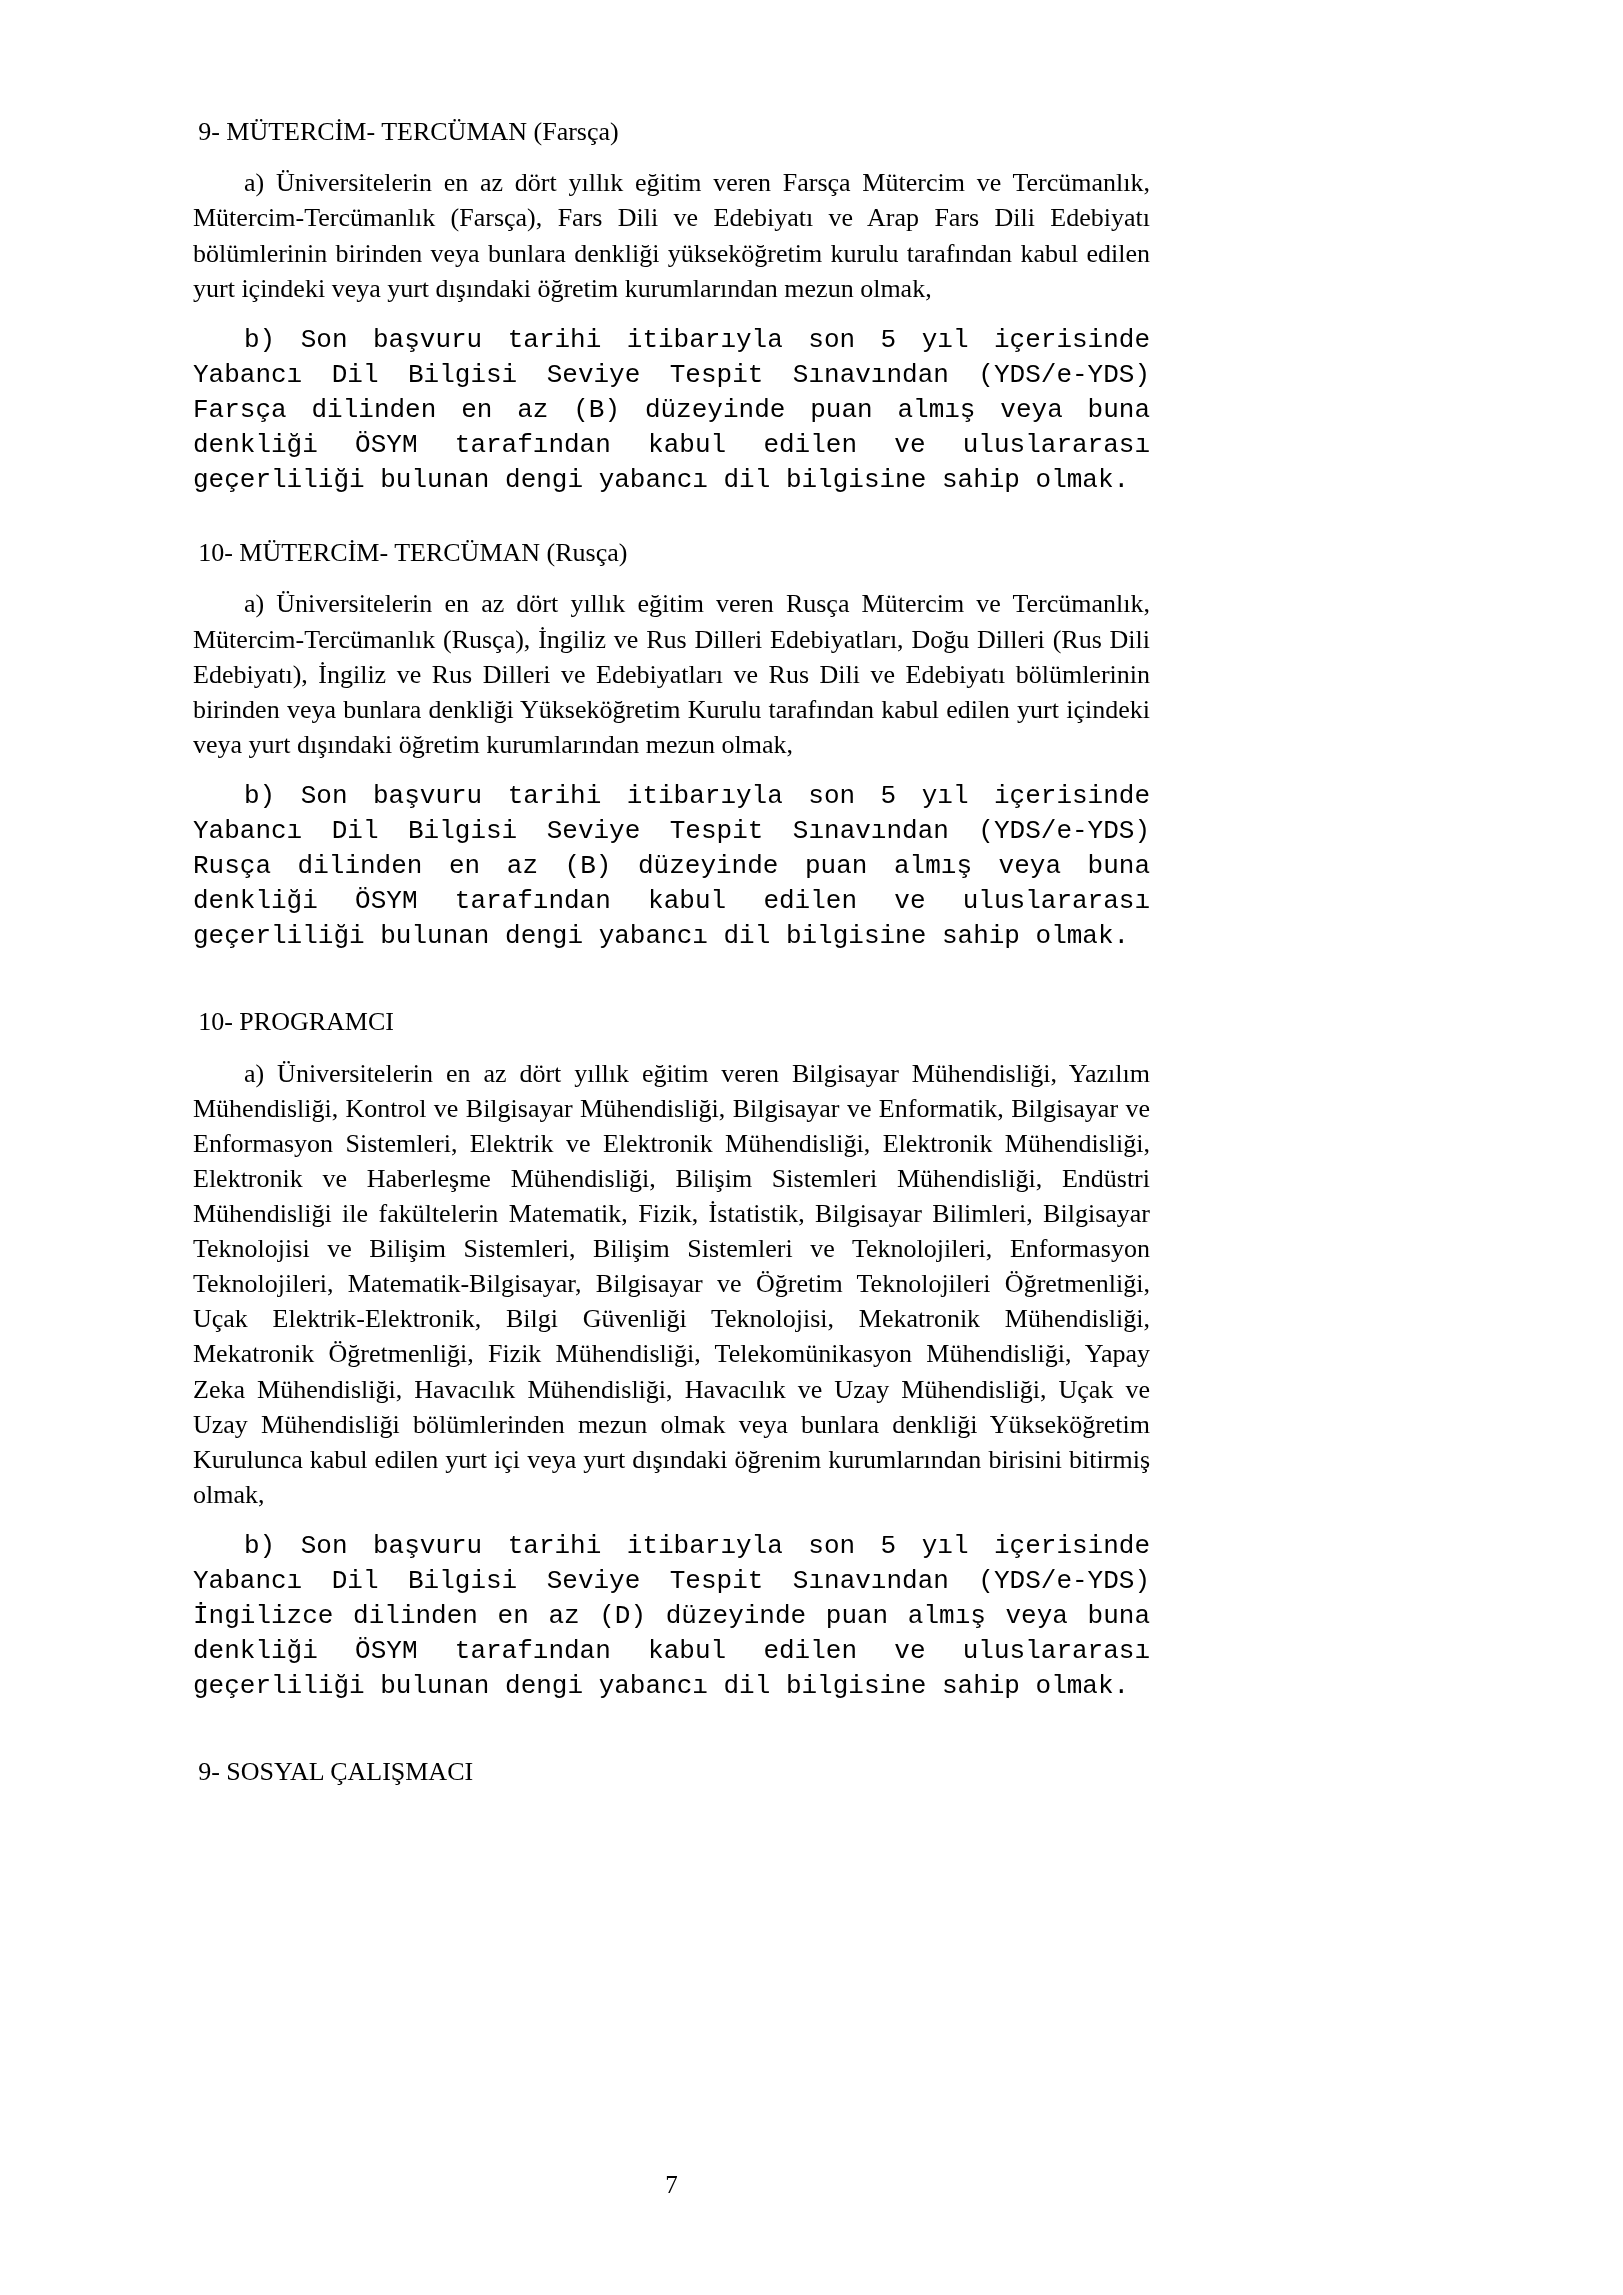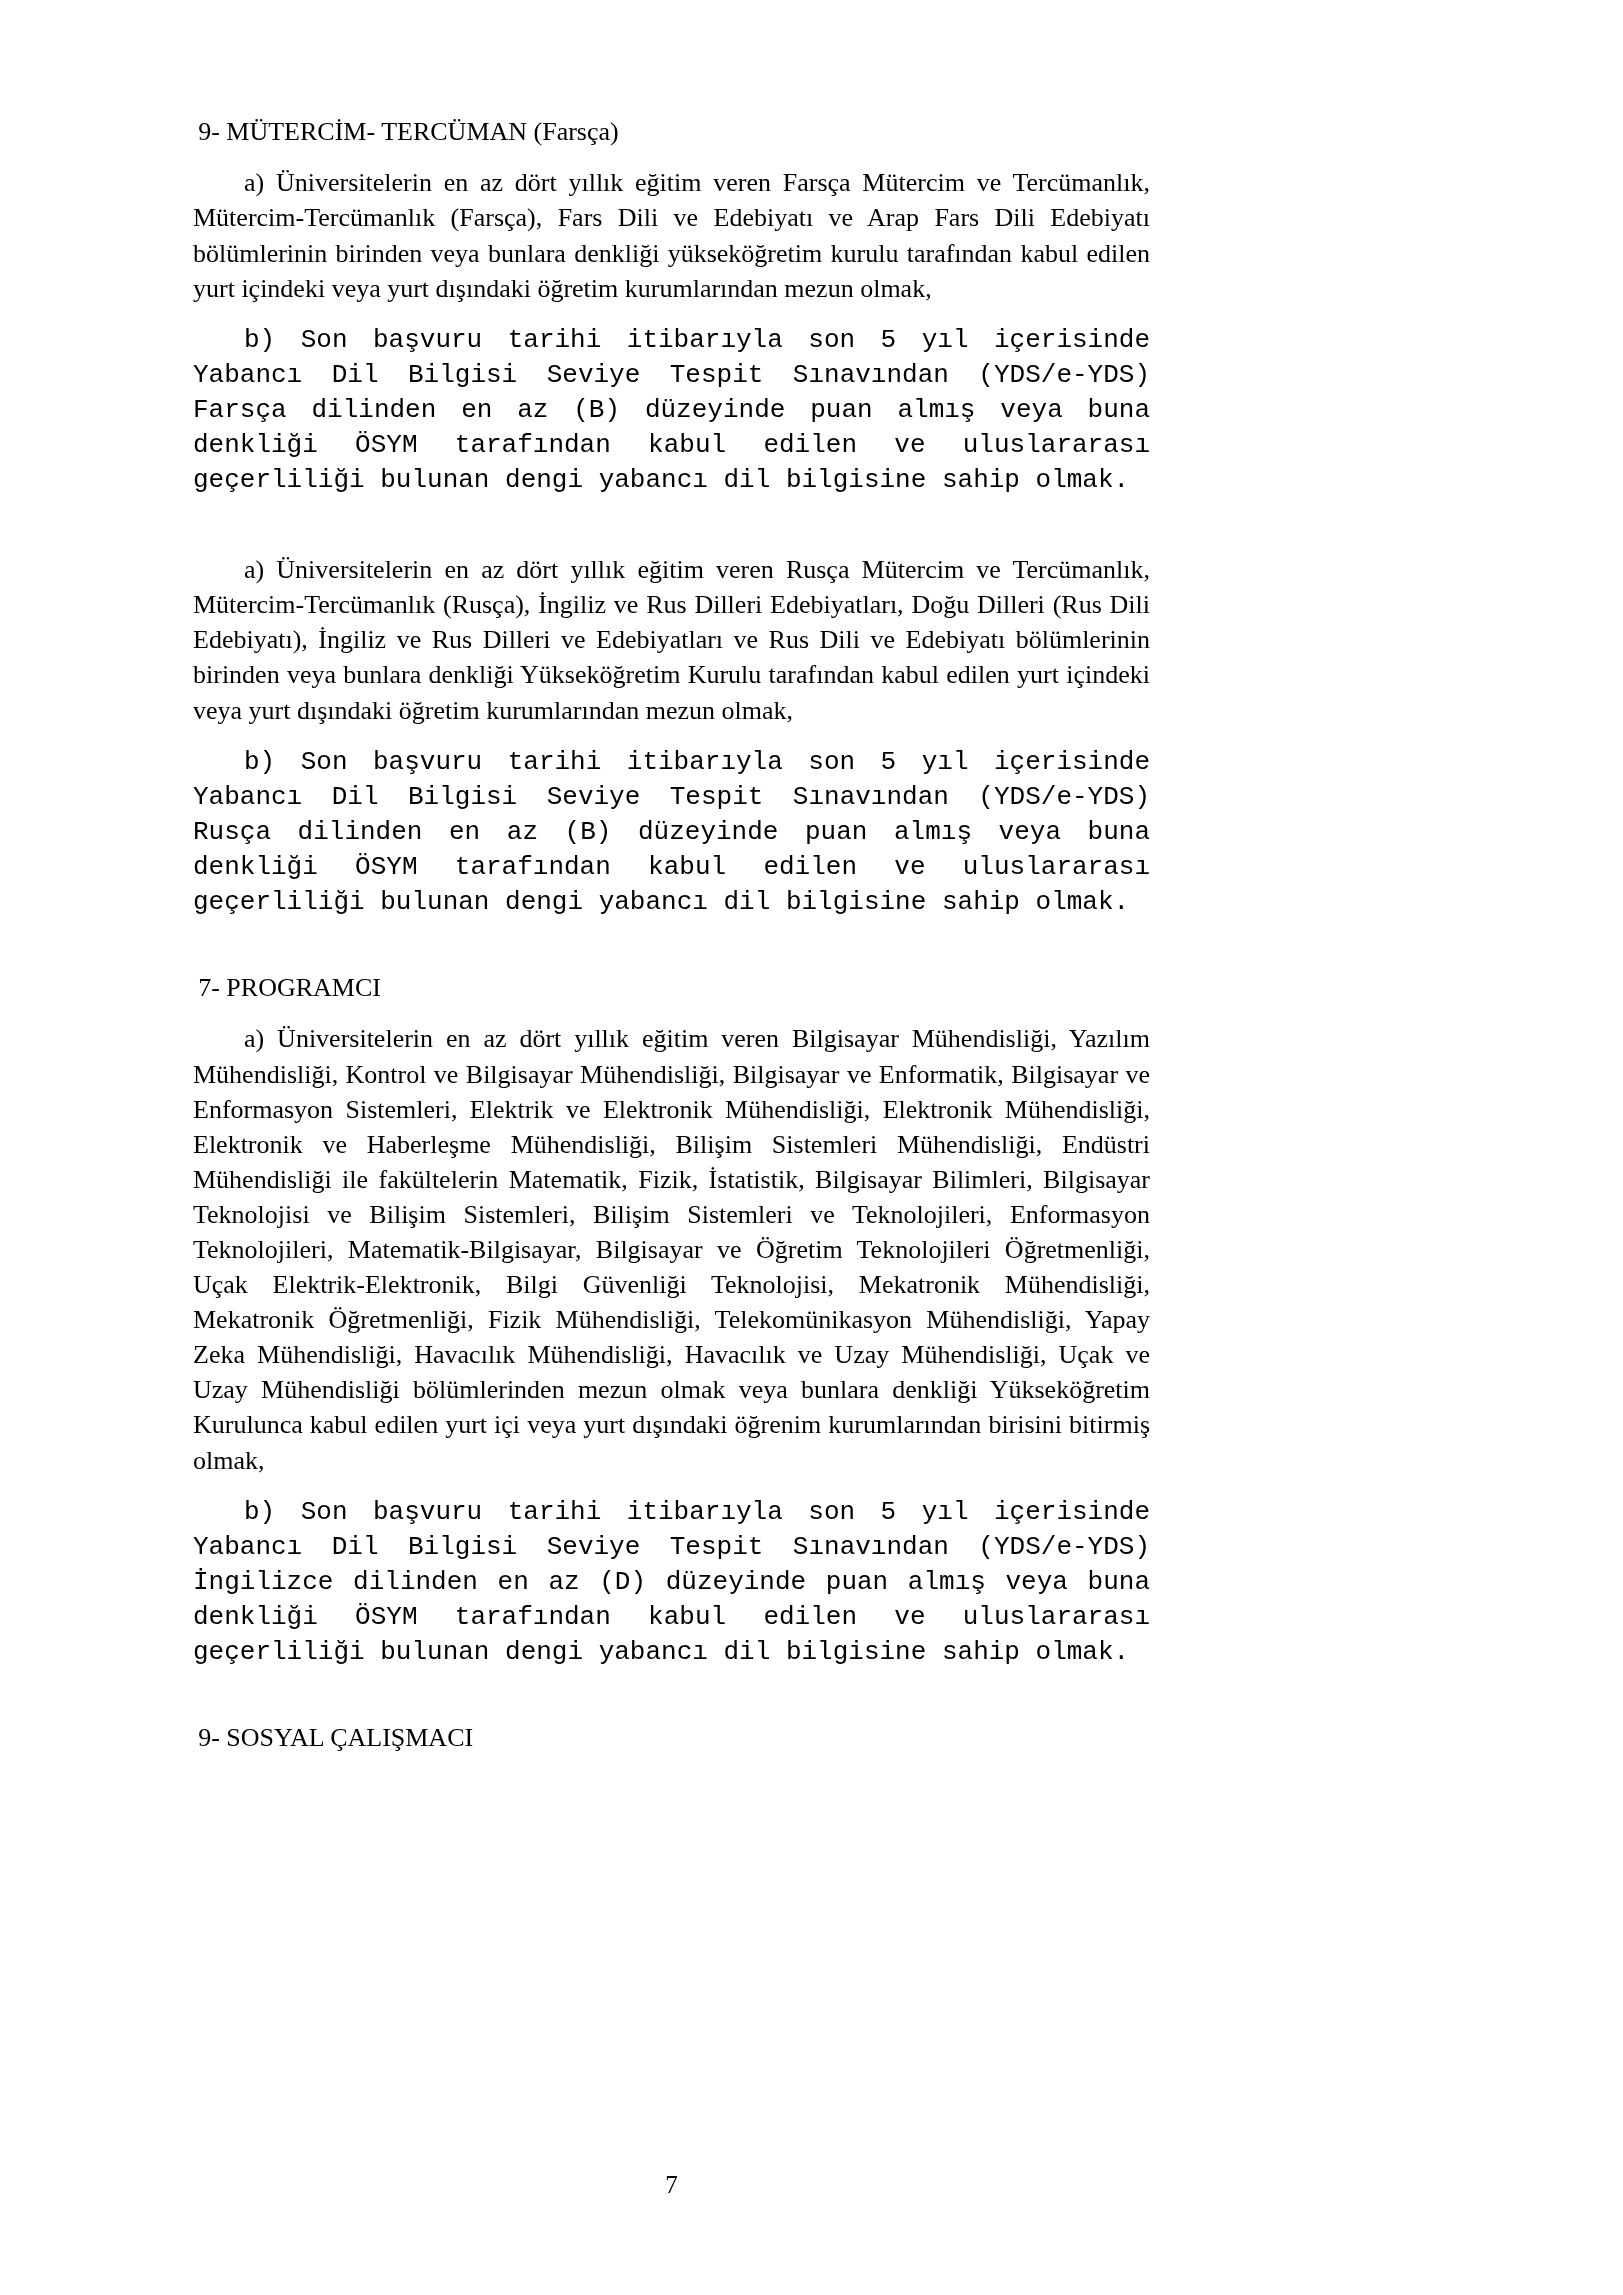--- a/index.html
+++ b/index.html
@@ -67,28 +67,29 @@
 
   <div class="section">
     <h2 class="heading">9- MÜTERCİM- TERCÜMAN (Farsça)</h2>
     <p class="para">a) Üniversitelerin en az dört yıllık eğitim veren Farsça Mütercim ve Tercümanlık, Mütercim-Tercümanlık (Farsça), Fars Dili ve Edebiyatı ve Arap Fars Dili Edebiyatı bölümlerinin birinden veya bunlara denkliği yükseköğretim kurulu tarafından kabul edilen yurt içindeki veya yurt dışındaki öğretim kurumlarından mezun olmak,</p>
     <p class="para last">b) Son başvuru tarihi itibarıyla son 5 yıl içerisinde Yabancı Dil Bilgisi Seviye Tespit Sınavından (YDS/e-YDS) Farsça dilinden en az (B) düzeyinde puan almış veya buna denkliği ÖSYM tarafından kabul edilen ve uluslararası geçerliliği bulunan dengi yabancı dil bilgisine sahip olmak.</p>
   </div>
 
   <div class="gap-lg"></div>
 
   <div class="section">
+    <h2 class="heading">10- MÜTERCİM- TERCÜMAN (Rusça)</h2>
     <p class="para">a) Üniversitelerin en az dört yıllık eğitim veren Rusça Mütercim ve Tercümanlık, Mütercim-Tercümanlık (Rusça), İngiliz ve Rus Dilleri Edebiyatları, Doğu Dilleri (Rus Dili Edebiyatı), İngiliz ve Rus Dilleri ve Edebiyatları ve Rus Dili ve Edebiyatı bölümlerinin birinden veya bunlara denkliği Yükseköğretim Kurulu tarafından kabul edilen yurt içindeki veya yurt dışındaki öğretim kurumlarından mezun olmak,</p>
     <p class="para last">b) Son başvuru tarihi itibarıyla son 5 yıl içerisinde Yabancı Dil Bilgisi Seviye Tespit Sınavından (YDS/e-YDS) Rusça dilinden en az (B) düzeyinde puan almış veya buna denkliği ÖSYM tarafından kabul edilen ve uluslararası geçerliliği bulunan dengi yabancı dil bilgisine sahip olmak.</p>
   </div>
 
   <div class="gap-xl"></div>
 
   <div class="section">
-    <h2 class="heading">7- PROGRAMCI</h2>
+    <h2 class="heading">10- PROGRAMCI</h2>
     <p class="para">a) Üniversitelerin en az dört yıllık eğitim veren Bilgisayar Mühendisliği, Yazılım Mühendisliği, Kontrol ve Bilgisayar Mühendisliği, Bilgisayar ve Enformatik, Bilgisayar ve Enformasyon Sistemleri, Elektrik ve Elektronik Mühendisliği, Elektronik Mühendisliği, Elektronik ve Haberleşme Mühendisliği, Bilişim Sistemleri Mühendisliği, Endüstri Mühendisliği ile fakültelerin Matematik, Fizik, İstatistik, Bilgisayar Bilimleri, Bilgisayar Teknolojisi ve Bilişim Sistemleri, Bilişim Sistemleri ve Teknolojileri, Enformasyon Teknolojileri, Matematik-Bilgisayar, Bilgisayar ve Öğretim Teknolojileri Öğretmenliği, Uçak Elektrik-Elektronik, Bilgi Güvenliği Teknolojisi, Mekatronik Mühendisliği, Mekatronik Öğretmenliği, Fizik Mühendisliği, Telekomünikasyon Mühendisliği, Yapay Zeka Mühendisliği, Havacılık Mühendisliği, Havacılık ve Uzay Mühendisliği, Uçak ve Uzay Mühendisliği bölümlerinden mezun olmak veya bunlara denkliği Yükseköğretim Kurulunca kabul edilen yurt içi veya yurt dışındaki öğrenim kurumlarından birisini bitirmiş olmak,</p>
     <p class="para last">b) Son başvuru tarihi itibarıyla son 5 yıl içerisinde Yabancı Dil Bilgisi Seviye Tespit Sınavından (YDS/e-YDS) İngilizce dilinden en az (D) düzeyinde puan almış veya buna denkliği ÖSYM tarafından kabul edilen ve uluslararası geçerliliği bulunan dengi yabancı dil bilgisine sahip olmak.</p>
   </div>
 
   <div class="gap-xl"></div>
 
   <div class="section">
     <h2 class="heading">9- SOSYAL ÇALIŞMACI</h2>
   </div>
 

